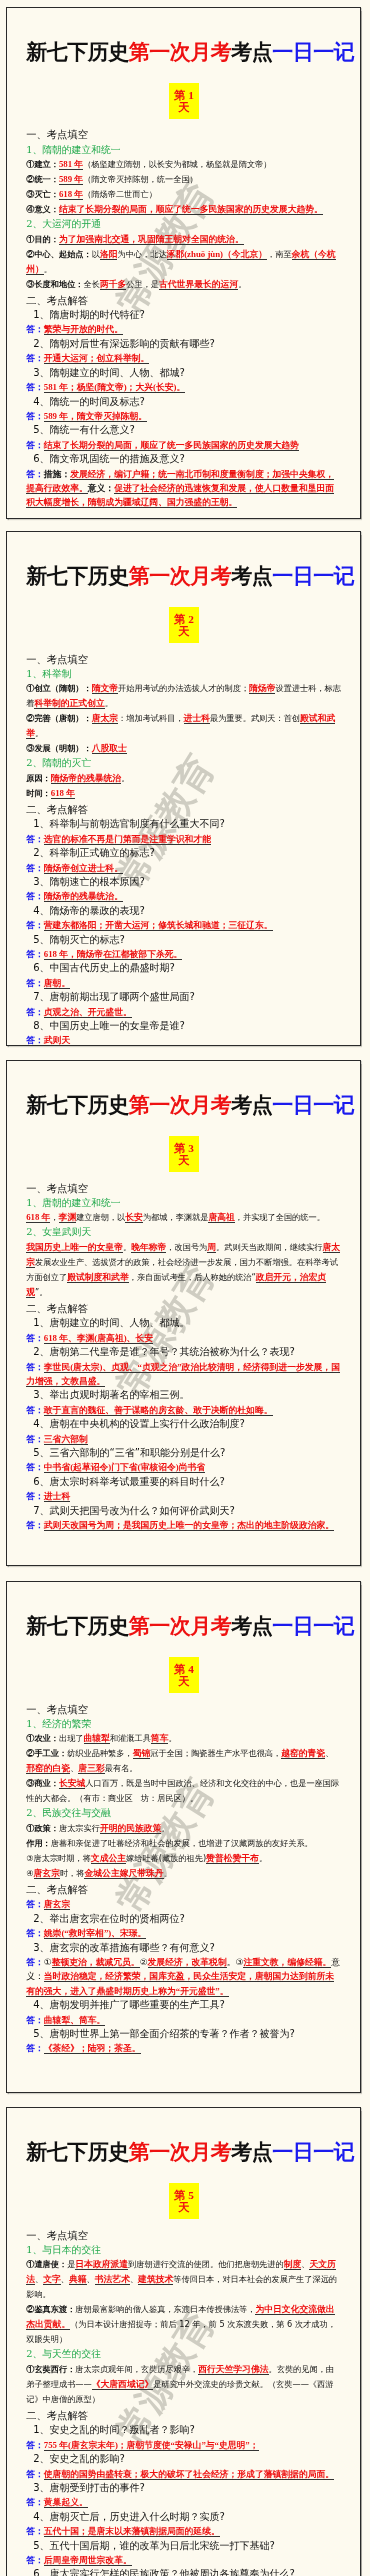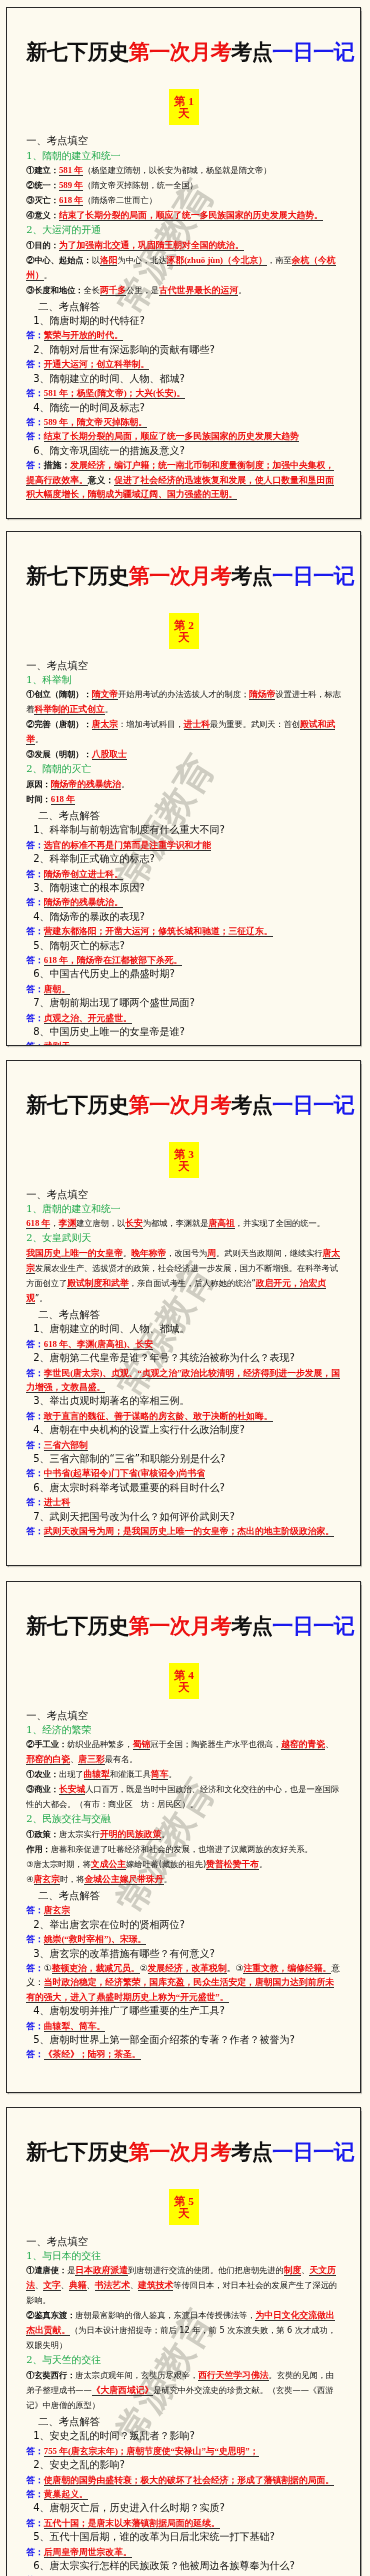--- a/index.html
+++ b/index.html
@@ -17,28 +17,28 @@
     box-sizing:border-box;
     overflow:hidden;
   }
   .card-inner { padding:30px 18.5px 0 19px; position:relative; z-index:1; }
   .title {
     text-align:center; font-weight:bold; font-size:21px; line-height:27px;
     font-family:"DejaVu Serif","Liberation Serif",serif; letter-spacing:-0.5px;
     white-space:nowrap;
   }
   .t-black{color:#111;} .t-red{color:#ee1111;} .t-blue{color:#1a1aee;}
-  .day-wrap{ text-align:center; margin-top:24px; }
+  .day-wrap{ text-align:center; margin-top:18px; }
   .day-badge {
     display:inline-block; background:#ffff00; color:#ee1111;
     font-family:"Liberation Serif","DejaVu Serif",serif; font-weight:bold;
     font-size:11.3px; padding:6.2px 4.1px; line-height:12px; width:21.6px;
   }
   .sec { font-size:10.3px; color:#111; margin-top:8.2px; line-height:15.5px;font-family:Liberation Serif, serif; }
-  .sec2 { margin-top:1px;margin-left:12px; }
+  .sec2 { margin-top:1px; }
   .sub { color:#1fa84a; font-size:9.8px; line-height:14.4px; font-family:"DejaVu Serif","Liberation Serif",serif; }
   .line { font-size:8.2px; line-height:15px; color:#111; }
   .lbl { font-family:"DejaVu Serif","Liberation Serif",serif; font-weight:bold;text-align:right; }
   .r { color:#ee1111; font-weight:bold; font-family:"Liberation Serif","DejaVu Serif",serif; border-bottom:0.8px solid #333; font-size:8.8px; }
   .q { font-size:10px; line-height:14.4px; color:#111;margin-left:7px; }
   .ans { font-size:8.8px; line-height:14.4px; }
   .ans-lbl { color:#1a1aee; font-weight:bold; }
   .ans-txt { color:#ee1111; font-weight:bold; font-family:"Liberation Serif","DejaVu Serif",serif; border-bottom:0.8px solid #333; }
   .blk { color:#111; font-weight:bold; font-family:"DejaVu Serif",serif;margin-top:45px; }
   .watermark {
@@ -69,20 +69,21 @@
     <div class="sec sec2">二、考点解答</div>
     <div>
       <div class="q">1、隋唐时期的时代特征?</div>
       <div class="ans"><span class="ans-lbl">答：</span><span class="ans-txt">繁荣与开放的时代。</span></div>
       <div class="q">2、隋朝对后世有深远影响的贡献有哪些?</div>
       <div class="ans"><span class="ans-lbl">答：</span><span class="ans-txt">开通大运河；创立科举制。</span></div>
       <div class="q">3、隋朝建立的时间、人物、都城?</div>
       <div class="ans"><span class="ans-lbl">答：</span><span class="ans-txt">581 年；杨坚(隋文帝)；大兴(长安)。</span></div>
       <div class="q">4、隋统一的时间及标志?</div>
       <div class="ans"><span class="ans-lbl">答：</span><span class="ans-txt">589 年，隋文帝灭掉陈朝。</span></div>
+      <div class="q">5、隋统一有什么意义?</div>
       <div class="ans"><span class="ans-lbl">答：</span><span class="ans-txt">结束了长期分裂的局面，顺应了统一多民族国家的历史发展大趋势</span></div>
       <div class="q">6、隋文帝巩固统一的措施及意义?</div>
       <div class="ans"><span class="ans-lbl">答：</span><span class="blk">措施：</span><span class="ans-txt">发展经济，编订户籍；统一南北币制和度量衡制度；加强中央集权，提高行政效率。</span><span class="blk">意义：</span><span class="ans-txt">促进了社会经济的迅速恢复和发展，使人口数量和垦田面积大幅度增长，隋朝成为疆域辽阔、国力强盛的王朝。</span></div>
     </div>
   </div>
 </div>
 
 <div class="card" style="top:531px;height:515px;">
   <div class="watermark" style="top:340px;left:98px;">常源教育</div>
   <div class="card-inner">
@@ -148,22 +149,22 @@
   </div>
 </div>
 
 <div class="card" style="top:1581px;height:512px;">
   <div class="watermark" style="top:314px;left:98px;">常源教育</div>
   <div class="card-inner">
     <div class="title"><span class="t-black">新七下历史</span><span class="t-red">第一次月考</span><span class="t-black">考点</span><span class="t-blue">一日一记</span></div>
     <div class="day-wrap"><span class="day-badge">第 4 天</span></div>
     <div class="sec">一、考点填空</div>
     <div class="sub">1、经济的繁荣</div>
+    <div class="line"><span class="lbl">①农业：</span><span>出现了</span><span class="r">曲辕犁</span><span>和灌溉工具</span><span class="r">筒车</span><span>。</span></div>
     <div class="line"><span class="lbl">②手工业：</span><span>纺织业品种繁多，</span><span class="r">蜀锦</span><span>冠于全国；陶瓷器生产水平也很高，</span><span class="r">越窑的青瓷</span><span>、</span><span class="r">邢窑的白瓷</span><span>、</span><span class="r">唐三彩</span><span>最有名。</span></div>
-    <div class="line"><span class="lbl">①农业：</span><span>出现了</span><span class="r">曲辕犁</span><span>和灌溉工具</span><span class="r">筒车</span><span>。</span></div>
     <div class="line"><span class="lbl">③商业：</span><span class="r">长安城</span><span>人口百万，既是当时中国政治、经济和文化交往的中心，也是一座国际性的大都会。（有市：商业区　坊：居民区）。</span></div>
     <div class="sub">2、民族交往与交融</div>
     <div class="line"><span class="lbl">①政策：</span><span>唐太宗实行</span><span class="r">开明的民族政策</span><span>。</span></div>
     <div class="line"><span class="lbl">作用：</span><span>唐蕃和亲促进了吐蕃经济和社会的发展，也增进了汉藏两族的友好关系。</span></div>
     <div class="line"><span>③唐太宗时期，将</span><span class="r">文成公主</span><span>嫁给吐蕃(藏族的祖先)</span><span class="r">赞普松赞干布</span><span>。</span></div>
     <div class="line"><span>④</span><span class="r">唐玄宗</span><span>时，将</span><span class="r">金城公主嫁尺带珠丹</span><span>。</span></div>
     <div class="sec sec2">二、考点解答</div>
     <div>
       <div class="ans"><span class="ans-lbl">答：</span><span class="ans-txt">唐玄宗</span></div>
       <div class="q">2、举出唐玄宗在位时的贤相两位?</div>
@@ -188,20 +189,21 @@
     <div class="line"><span class="lbl">①遣唐使：</span><span>是</span><span class="r">日本政府派遣</span><span>到唐朝进行交流的使团。他们把唐朝先进的</span><span class="r">制度</span><span>、</span><span class="r">天文历法</span><span>、</span><span class="r">文字</span><span>、</span><span class="r">典籍</span><span>、</span><span class="r">书法艺术</span><span>、</span><span class="r">建筑技术</span><span>等传回日本，对日本社会的发展产生了深远的影响。</span></div>
     <div class="line"><span class="lbl">②鉴真东渡：</span><span>唐朝最富影响的僧人鉴真，东渡日本传授佛法等，</span><span class="r">为中日文化交流做出杰出贡献。</span><span>（为日本设计唐招提寺；前后 12 年，前 5 次东渡失败，第 6 次才成功，双眼失明）</span></div>
     <div class="sub">2、与天竺的交往</div>
     <div class="line"><span class="lbl">①玄奘西行：</span><span>唐太宗贞观年间，玄奘历尽艰辛，</span><span class="r">西行天竺学习佛法</span><span>。玄奘的见闻，由弟子整理成书——</span><span class="r">《大唐西域记》</span><span>是研究中外交流史的珍贵文献。（玄奘——《西游记》中唐僧的原型）</span></div>
     <div class="sec sec2">二、考点解答</div>
     <div>
       <div class="q">1、安史之乱的时间？叛乱者？影响?</div>
       <div class="ans"><span class="ans-lbl">答：</span><span class="ans-txt">755 年(唐玄宗末年)；唐朝节度使“安禄山”与“史思明”；</span></div>
       <div class="q">2、安史之乱的影响?</div>
       <div class="ans"><span class="ans-lbl">答：</span><span class="ans-txt">使唐朝的国势由盛转衰；极大的破坏了社会经济；形成了藩镇割据的局面。</span></div>
+      <div class="q">3、唐朝受到打击的事件?</div>
       <div class="ans"><span class="ans-lbl">答：</span><span class="ans-txt">黄巢起义。</span></div>
       <div class="q">4、唐朝灭亡后，历史进入什么时期？实质?</div>
       <div class="ans"><span class="ans-lbl">答：</span><span class="ans-txt">五代十国；是唐末以来藩镇割据局面的延续。</span></div>
       <div class="q">5、五代十国后期，谁的改革为日后北宋统一打下基础?</div>
       <div class="ans"><span class="ans-lbl">答：</span><span class="ans-txt">后周皇帝周世宗改革。</span></div>
       <div class="q">6、唐太宗实行怎样的民族政策？他被周边各族尊奉为什么?</div>
       <div class="ans"><span class="ans-lbl">答：</span></div>
     </div>
   </div>
 </div>

